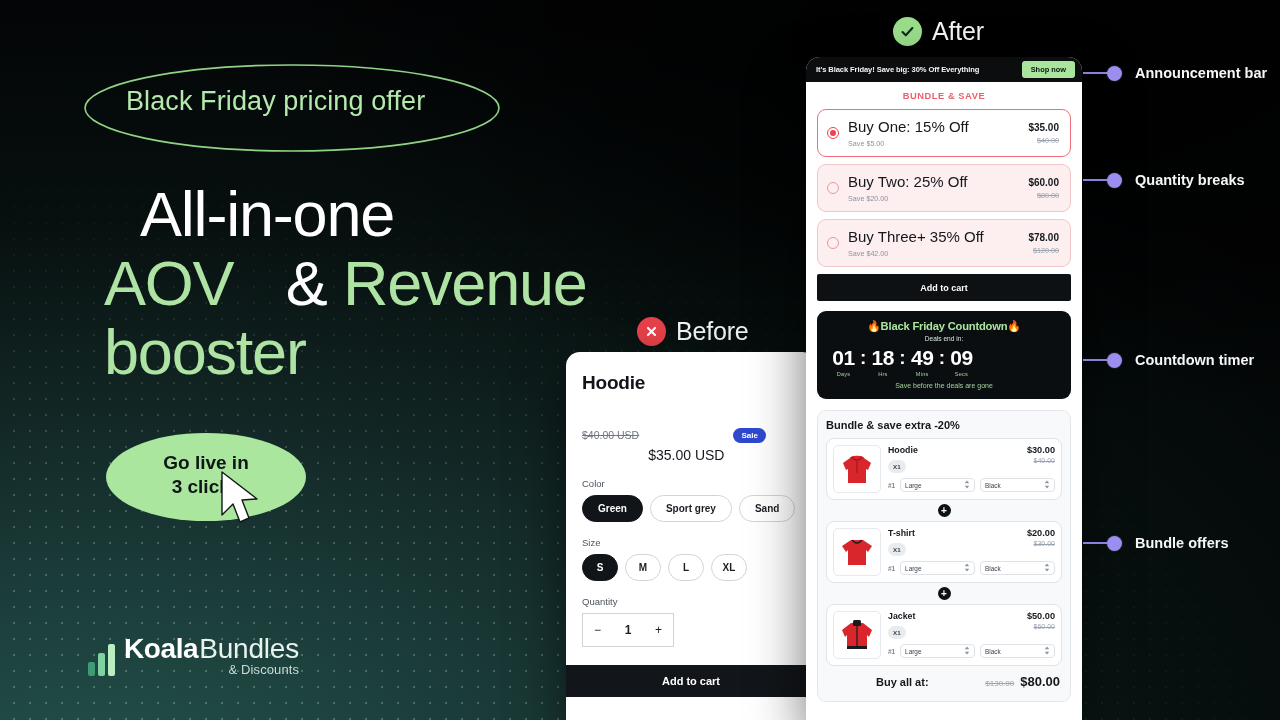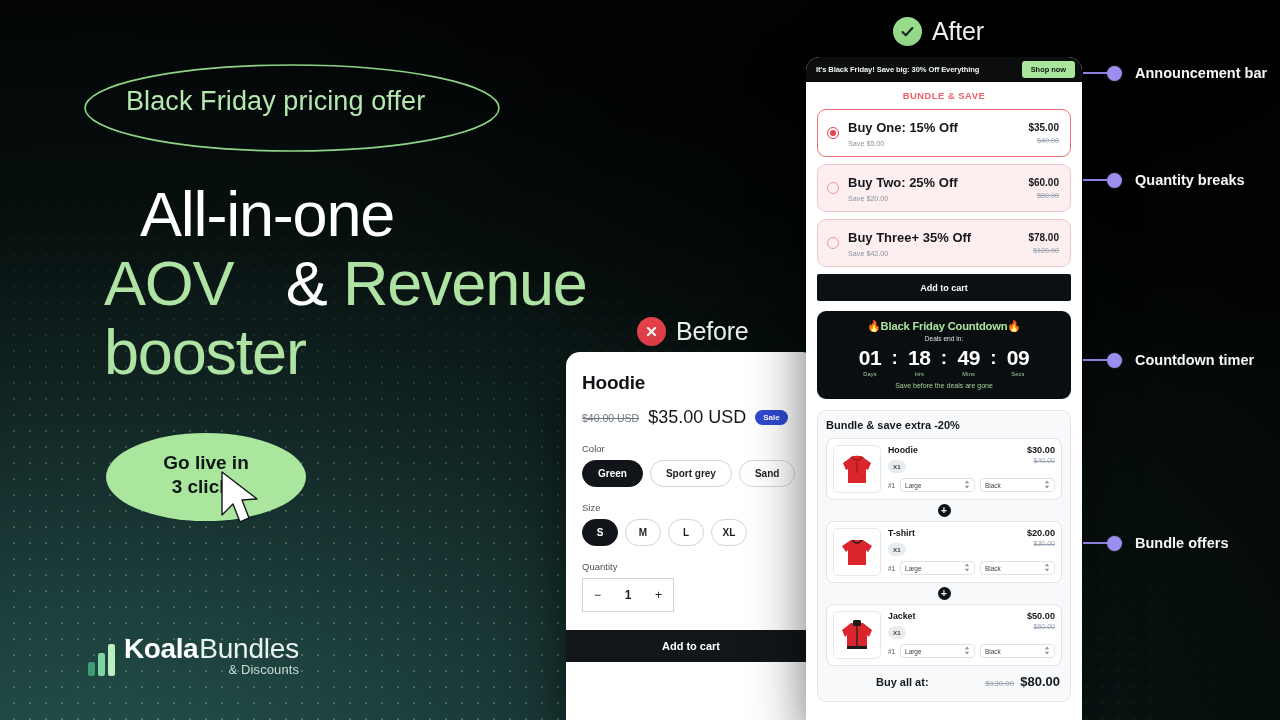--- a/index.html
+++ b/index.html
@@ -86,21 +86,21 @@
     box-shadow:0 22px 54px rgba(0,0,0,0.55);
   }
   #phone-before { left:566px; top:352px; width:250px; height:368px; }
   #phone-after  { left:806px; top:57px;  width:276px; height:663px; }
 
   
   .bf { padding:20px 16px 0 16px; }
   .bf-title { font-size:19px; font-weight:700; color:#111418; letter-spacing:-0.2px; }
   .bf-prices { display:flex; align-items:center; gap:9px; margin-top:13px; }
   .bf-old { font-size:10.5px; color:#6f7680; text-decoration:line-through; }
-  .bf-new { font-size:18px; color:#14181d; }
+  .bf-new { font-size:14px; color:#14181d;margin-top:40px; }
   .bf-sale { background:#2e49cf; color:#fff; font-size:8px; font-weight:700; padding:3px 8px; border-radius:10px; }
   .bf-lbl { font-size:9.5px; color:#4c535c; margin:15px 0 6px; }
   .optrow { display:flex; gap:7px; }
   .opt {
     border:1px solid #cfd4da; border-radius:18px;
     font-size:10px; font-weight:700; color:#1b1f24;
     padding:7px 15px; background:#fff; white-space:nowrap;
   }
   .opt.sel { background:#111418; border-color:#111418; color:#fff; }
   .opt.sq { padding:7px 0; width:36px; text-align:center; }
@@ -131,39 +131,39 @@
     padding:8px 11px 8px 9px; margin-bottom:7px;
     display:flex; align-items:center; gap:9px;
   }
   .tier.active { background:#fff; border:1.6px solid #ef6e77; }
   .radio { width:12px; height:12px; border-radius:50%; border:1.5px solid #e79aa0; flex:0 0 auto; position:relative; }
   .tier.active .radio { border-color:#e8434f; }
   .tier.active .radio:after {
     content:""; position:absolute; inset:2px; border-radius:50%; background:#e8434f;
   }
   .tier-mid { flex:1 1 auto; min-width:0; }
-  .tier-name { font-size:13px; font-weight:700; color:#14181d; }
+  .tier-name { font-size:15px; font-weight:400; color:#14181d; }
   .tier-save { font-size:7.2px; color:#8b93a0; margin-top:3px; }
   .tier-right { text-align:right; }
   .tier-price { font-size:10px; font-weight:700; color:#14181d; }
   .tier-old { font-size:7.2px; color:#9aa3b2; text-decoration:line-through; margin-top:3px; }
 
   .af-cart {
     background:#0e1114; height:27px; border-radius:2px;
     display:flex; align-items:center; justify-content:center;
     color:#fff; font-size:9px; font-weight:700; margin:5px 0 10px;
   }
 
   .countdown {
     background:#0b0e10; border-radius:9px; padding:9px 10px 10px;
     text-align:center; margin-bottom:11px;
   }
   .cd-title { font-size:11.2px; font-weight:700; color:#abe69f; letter-spacing:-0.2px; }
   .cd-sub { font-size:6.6px; color:#d6e6dd; margin-top:2px; }
-  .cd-nums { display:flex; align-items:flex-start; justify-content:center; gap:5px; margin-top:5px; }
+  .cd-nums { display:flex; align-items:flex-start; margin-top:5px; }
   .cd-cell { width:33px; }
   .cd-v { font-size:21px; font-weight:700; color:#ffffff; letter-spacing:-0.4px; line-height:22px; }
   .cd-u { font-size:5.6px; color:#9fd39a; margin-top:2px; letter-spacing:0.2px; }
   .cd-colon { font-size:19px; font-weight:700; color:#ffffff; line-height:22px; }
   .cd-foot { font-size:7px; color:#9fd39a; margin-top:5px; }
 
   .bundle { border:1px solid #e3e6ea; border-radius:9px; padding:8px; background:#f8f9fa; }
   .bundle-head { text-align:left; font-size:11px; font-weight:700; color:#14181d; margin-bottom:7px; }
   .bitem {
     background:#fff; border:1px solid #e0e4e8; border-radius:8px;

